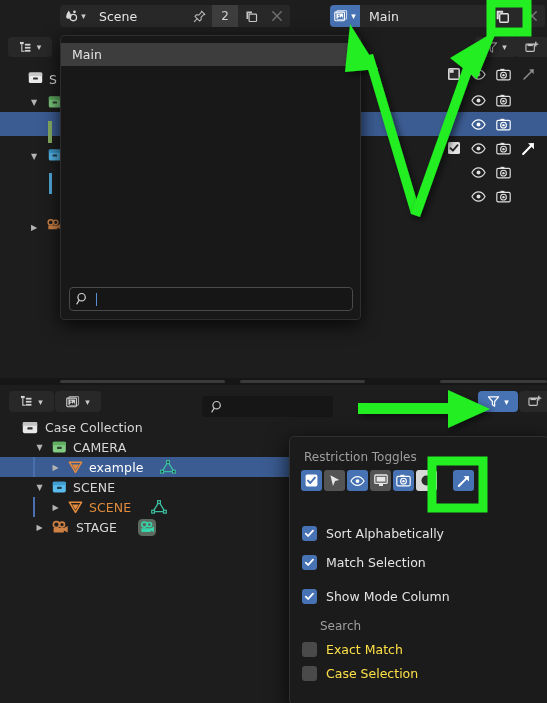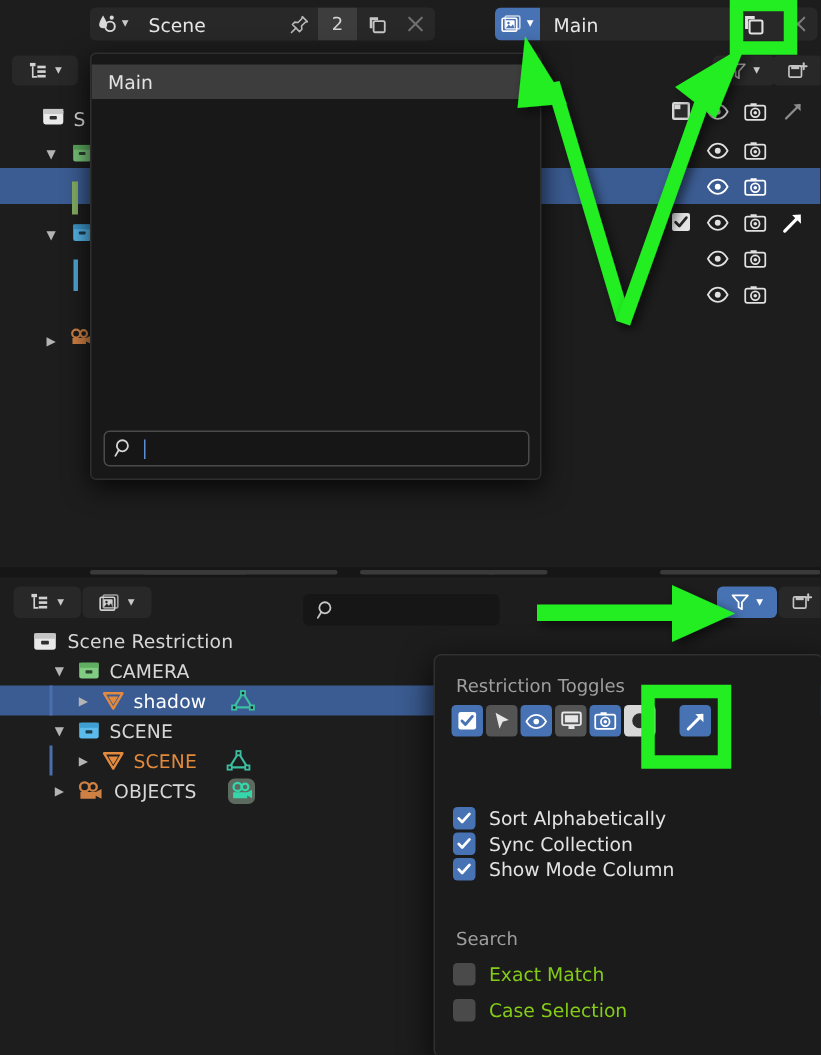--- a/index.html
+++ b/index.html
@@ -130,21 +130,21 @@
     display:flex;align-items:center;justify-content:center;
   }
   .tgl.on{background:#4772b3;}
   .cb-row{position:absolute;left:12px;display:flex;align-items:center;gap:9px;}
   .cb{
     width:15px;height:15px;border-radius:3px;background:#4772b3;
     display:flex;align-items:center;justify-content:center;
   }
   .cb.off{background:#4a4a4a;}
   .cb-label{font-size:12.5px;color:#e3e3e3;}
-  .cb-label.dim{color:#84cc16;}
+  .cb-label.dim{color:#fde047;}
 
   
   #annot{position:absolute;inset:0;pointer-events:none;}
 </style>
 </head>
 <body>
 
 <div class="root">
 
   <div id="top-header">
@@ -512,21 +512,21 @@
     <div class="tree">
 
       <div class="tnode" style="padding-left:22px;gap:7px;">
         <span class="ico">
           <svg width="16" height="15" viewBox="0 0 16 15">
             <rect x="0.8" y="2.2" width="14.4" height="11" rx="1.8" fill="#e8e8e8"></rect>
             <rect x="0.8" y="2.2" width="14.4" height="3.6" fill="#c4c4c4"></rect>
             <rect x="5.4" y="7.2" width="5.2" height="2.4" rx="0.6" fill="#2e2e2e"></rect>
           </svg>
         </span>
-        <span class="tname">Scene Restriction</span>
+        <span class="tname">Case Collection</span>
       </div>
 
       <div class="tnode" style="padding-left:33px;gap:6px;">
         <span class="disc">▼</span>
         <span class="ico">
           <svg width="15" height="14" viewBox="0 0 15 14">
             <rect x="0.8" y="1.8" width="13" height="10.6" rx="1.6" fill="#81cb83"></rect>
             <rect x="0.8" y="1.8" width="13" height="3.4" fill="#5fae61"></rect>
             <rect x="5" y="6.8" width="4.6" height="2.2" rx="0.5" fill="#2c4430"></rect>
           </svg>
@@ -536,21 +536,21 @@
 
       <div class="tnode sel" style="padding-left:33px;gap:6px;">
         <span class="vline"></span>
         <span class="disc" style="margin-left:8px">▶</span>
         <span class="ico">
           <svg width="15" height="14" viewBox="0 0 15 14">
             <path d="M1.4 2.2 H13.6 L7.5 12.4 Z" fill="none" stroke="#e48a3e" stroke-width="1.6" stroke-linejoin="round"></path>
             <path d="M4.2 4.4 H10.8 L7.5 9.8 Z" fill="#e48a3e"></path>
           </svg>
         </span>
-        <span class="tname white">shadow</span>
+        <span class="tname white">example</span>
         <span class="ico" style="margin-left:10px">
           <svg width="16" height="15" viewBox="0 0 16 15">
             <path d="M8 2 L14 11.6 L2 11.6 Z" fill="none" stroke="#3bbfa0" stroke-width="1.4" stroke-linejoin="round"></path>
             <rect x="6.6" y="0.7" width="2.8" height="2.8" fill="#1d1d1d" stroke="#3bbfa0" stroke-width="1.2"></rect>
             <rect x="0.7" y="10.3" width="2.8" height="2.8" fill="#1d1d1d" stroke="#3bbfa0" stroke-width="1.2"></rect>
             <rect x="12.5" y="10.3" width="2.8" height="2.8" fill="#1d1d1d" stroke="#3bbfa0" stroke-width="1.2"></rect>
           </svg>
         </span>
       </div>
 
@@ -588,21 +588,21 @@
 
       <div class="tnode" style="padding-left:33px;gap:6px;">
         <span class="disc">▶</span>
         <span class="ico">
           <svg width="18" height="15" viewBox="0 0 18 15">
             <circle cx="4.4" cy="4.6" r="3" fill="none" stroke="#cf8144" stroke-width="1.6"></circle>
             <circle cx="10" cy="4.6" r="2.5" fill="none" stroke="#cf8144" stroke-width="1.6"></circle>
             <path d="M1.6 8 h10.2 l3.9 -2 v6.5 l-3.9 -2 v2 h-10.2 z" fill="#cf8144"></path>
           </svg>
         </span>
-        <span class="tname">OBJECTS</span>
+        <span class="tname">STAGE</span>
         <span class="ico" style="margin-left:14px">
           <svg width="20" height="19" viewBox="0 0 20 19">
             <rect x="1" y="1" width="18" height="17" rx="4.5" fill="#5d6a5f"></rect>
             <circle cx="7.4" cy="6.6" r="2.7" fill="none" stroke="#35d6aa" stroke-width="1.5"></circle>
             <circle cx="12.4" cy="6.6" r="2.2" fill="none" stroke="#35d6aa" stroke-width="1.5"></circle>
             <path d="M4.4 10.2 h9.4 l3.2 -1.7 v5.6 l-3.2 -1.7 v1.7 h-9.4 z" fill="#35d6aa"></path>
           </svg>
         </span>
       </div>
     </div>
@@ -661,48 +661,48 @@
           </svg>
       </div>
       <div class="tgl on" style="margin-left:14px;">
         <svg width="14" height="14" viewBox="0 0 14 14">
             <path d="M1.8 12 L10.2 3.6" stroke="#ffffff" stroke-width="2" stroke-linecap="round" fill="none"></path>
             <path d="M11.9 1.9 L12 7.5 L6.6 2.2 Z" fill="#ffffff"></path>
           </svg>
       </div>
     </div>
 
-    <div class="cb-row" style="top:101px;">
+    <div class="cb-row" style="top:89px;">
       <span class="cb">
         <svg width="11" height="11" viewBox="0 0 11 11">
             <path d="M1.8 5.6 L4.1 8 L9 2.6" stroke="#ffffff" stroke-width="1.8" fill="none" stroke-linecap="round" stroke-linejoin="round"></path>
           </svg>
       </span>
       <span class="cb-label">Sort Alphabetically</span>
     </div>
 
     <div class="cb-row" style="top:118px;">
       <span class="cb">
         <svg width="11" height="11" viewBox="0 0 11 11">
             <path d="M1.8 5.6 L4.1 8 L9 2.6" stroke="#ffffff" stroke-width="1.8" fill="none" stroke-linecap="round" stroke-linejoin="round"></path>
           </svg>
       </span>
-      <span class="cb-label">Sync Collection</span>
-    </div>
-
-    <div class="cb-row" style="top:135px;">
+      <span class="cb-label">Match Selection</span>
+    </div>
+
+    <div class="cb-row" style="top:152px;">
       <span class="cb">
         <svg width="11" height="11" viewBox="0 0 11 11">
             <path d="M1.8 5.6 L4.1 8 L9 2.6" stroke="#ffffff" stroke-width="1.8" fill="none" stroke-linecap="round" stroke-linejoin="round"></path>
           </svg>
       </span>
       <span class="cb-label">Show Mode Column</span>
     </div>
 
-    <div class="fp-title" style="top:182px;">Search</div>
+    <div class="fp-title" style="top:182px;margin-left:16px;">Search</div>
 
     <div class="cb-row" style="top:205px;">
       <span class="cb off"></span>
       <span class="cb-label dim">Exact Match</span>
     </div>
 
     <div class="cb-row" style="top:229px;">
       <span class="cb off"></span>
       <span class="cb-label dim">Case Selection</span>
     </div>

